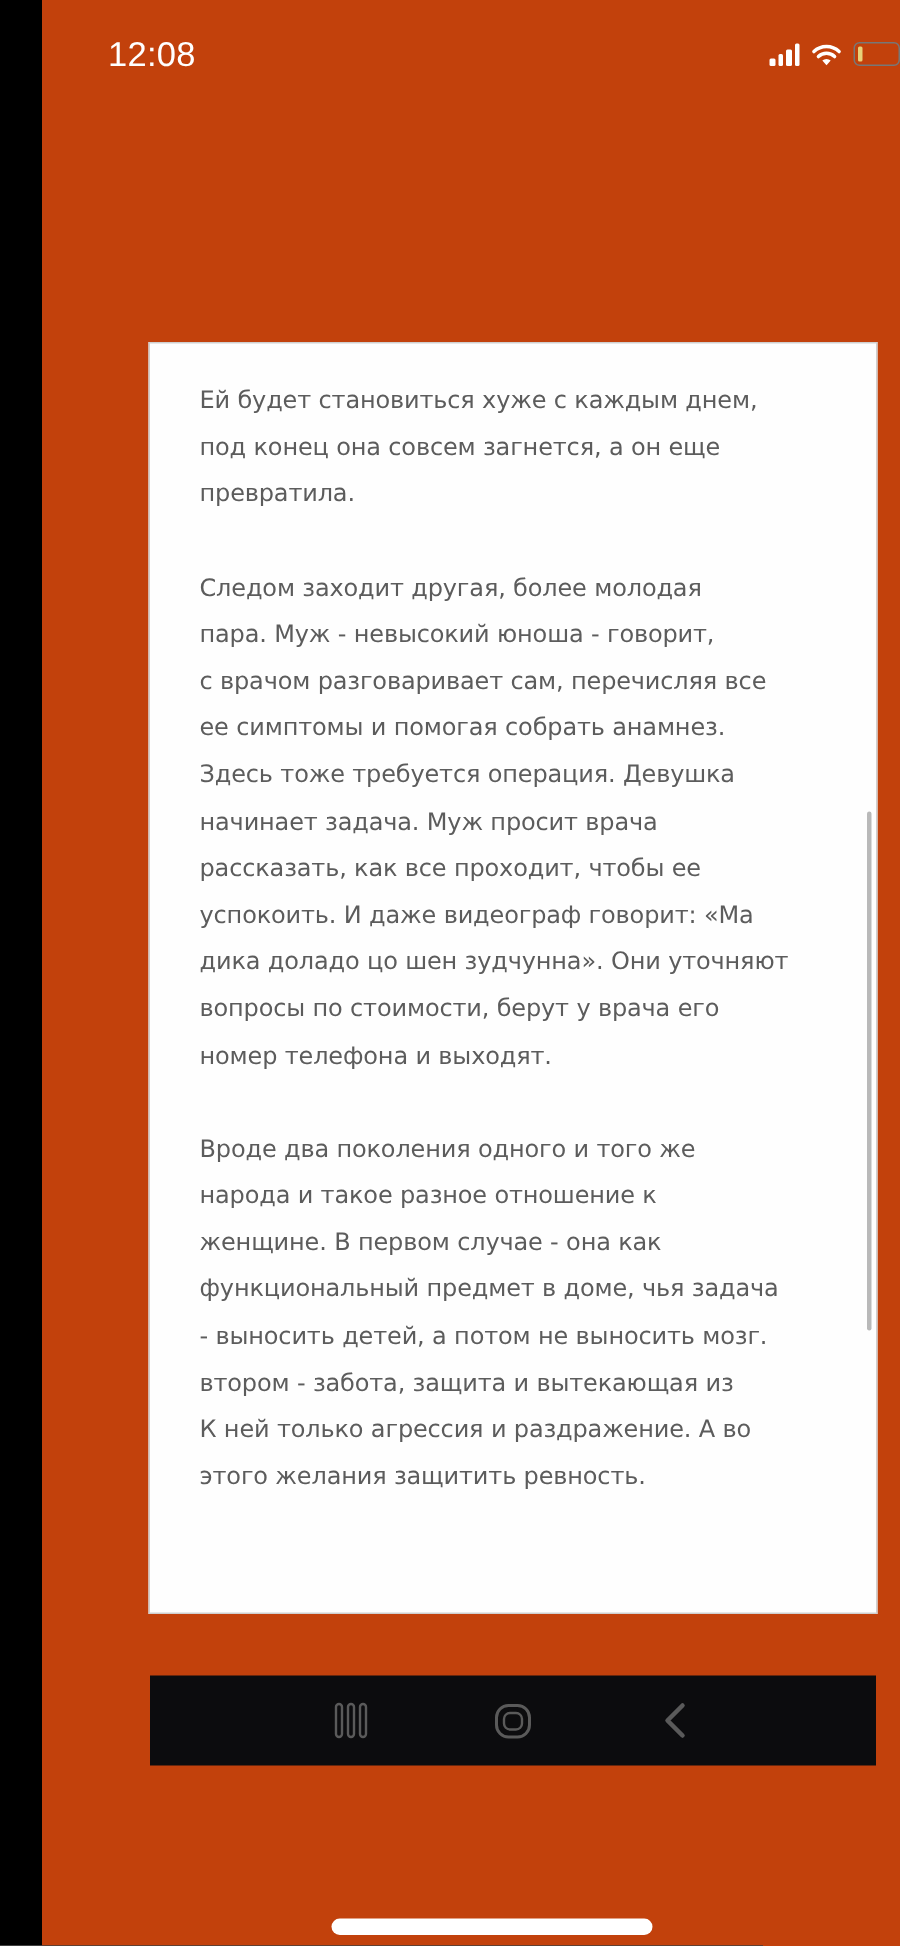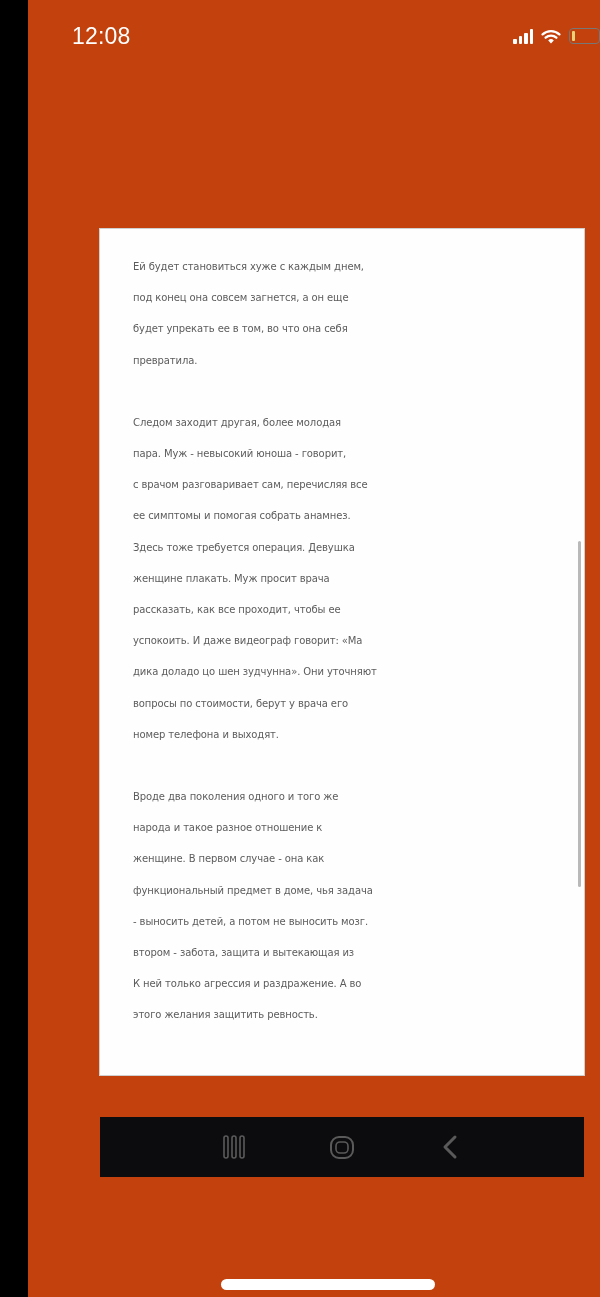--- a/index.html
+++ b/index.html
@@ -37,21 +37,21 @@
       width: 486px; height: 848px;
       background: #fefefe;
       border: 1px solid #cfcfcf;
       overflow: hidden;
     }
     .card-text { position: absolute; left: 33px; top: 22px; width: 430px; }
     .para { margin-bottom: 31px; }
     .line {
       display: block; white-space: nowrap;
       font-family: "DejaVu Sans", sans-serif;
-      font-size: 10px; line-height: 31.2px;
+      font-size: 16px; line-height: 31.2px;
       color: #5c5c5c; letter-spacing: -0.1px;
     }
     .scrollbar {
       position: absolute; left: 478px; top: 312px;
       width: 3px; height: 346px;
       background: #b9b9b9; border-radius: 2px;
     }
 
     
     .nav-bar {
@@ -92,31 +92,30 @@
       </div>
     </div>
   </div>
 
   <div class="card">
     <div class="card-text" id="card-text">
 
       <div class="para">
         <span class="line">Ей будет становиться хуже с каждым днем,</span>
         <span class="line">под конец она совсем загнется, а он еще</span>
-        <span class="line">будет упрекать ее в том, во что она себя</span>
         <span class="line">превратила.</span>
       </div>
 
       <div class="para">
         <span class="line">Следом заходит другая, более молодая</span>
         <span class="line">пара. Муж - невысокий юноша - говорит,</span>
         <span class="line">с врачом разговаривает сам, перечисляя все</span>
         <span class="line">ее симптомы и помогая собрать анамнез.</span>
         <span class="line">Здесь тоже требуется операция. Девушка</span>
-        <span class="line">женщине плакать. Муж просит врача</span>
+        <span class="line">начинает задача. Муж просит врача</span>
         <span class="line">рассказать, как все проходит, чтобы ее</span>
         <span class="line">успокоить. И даже видеограф говорит: «Ма</span>
         <span class="line">дика доладо цо шен зудчунна». Они уточняют</span>
         <span class="line">вопросы по стоимости, берут у врача его</span>
         <span class="line">номер телефона и выходят.</span>
       </div>
 
       <div class="para">
         <span class="line">Вроде два поколения одного и того же</span>
         <span class="line">народа и такое разное отношение к</span>

